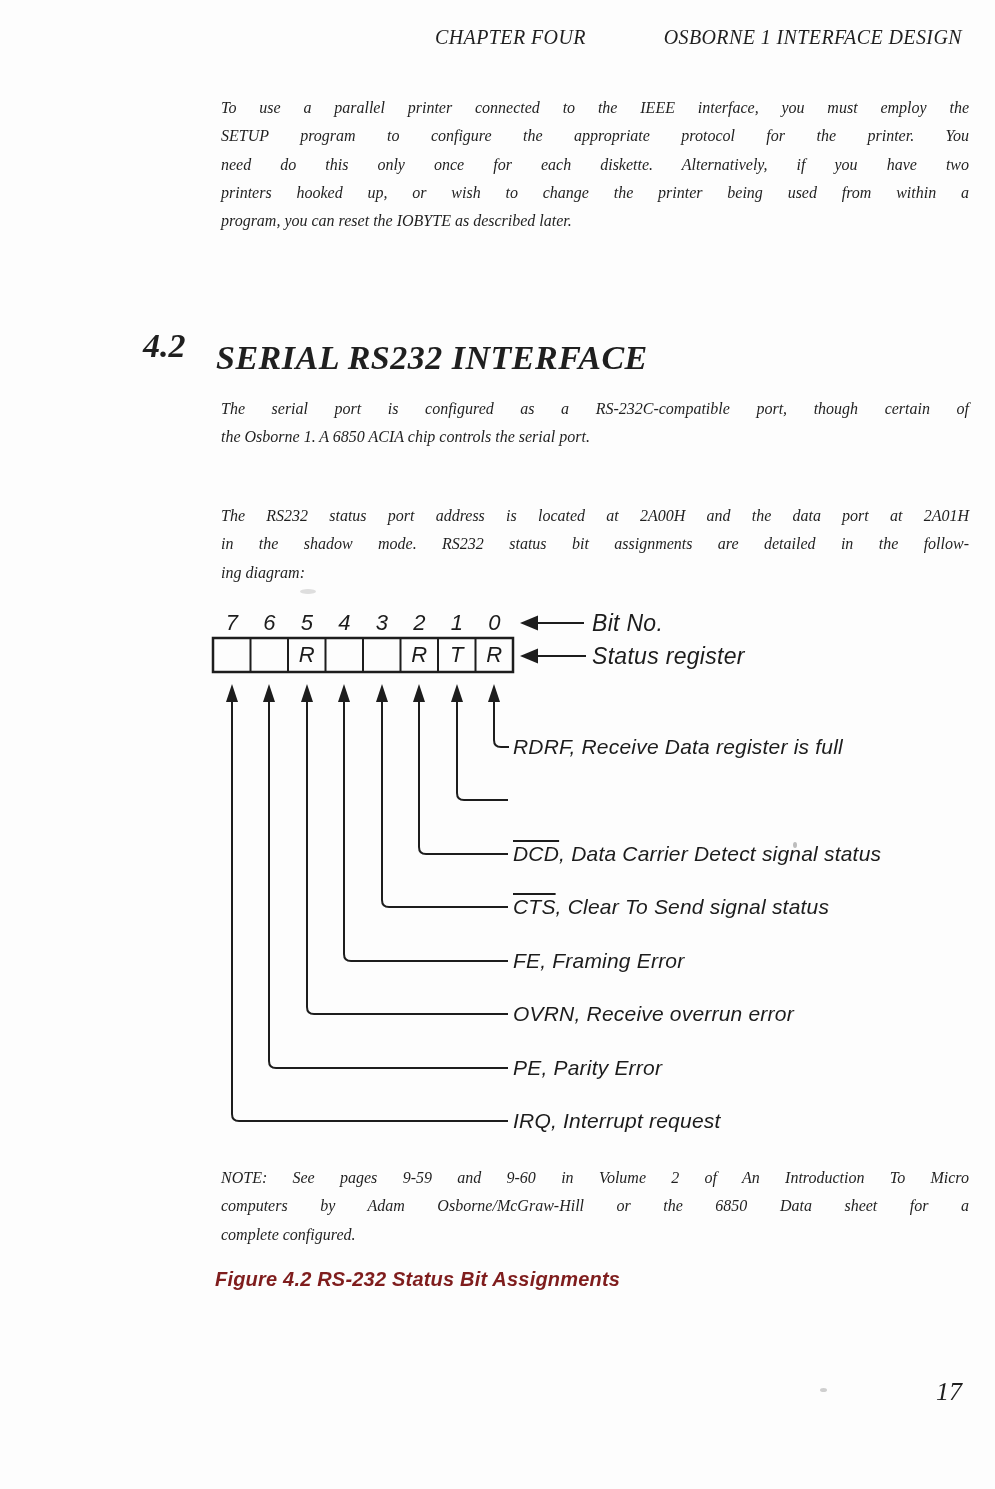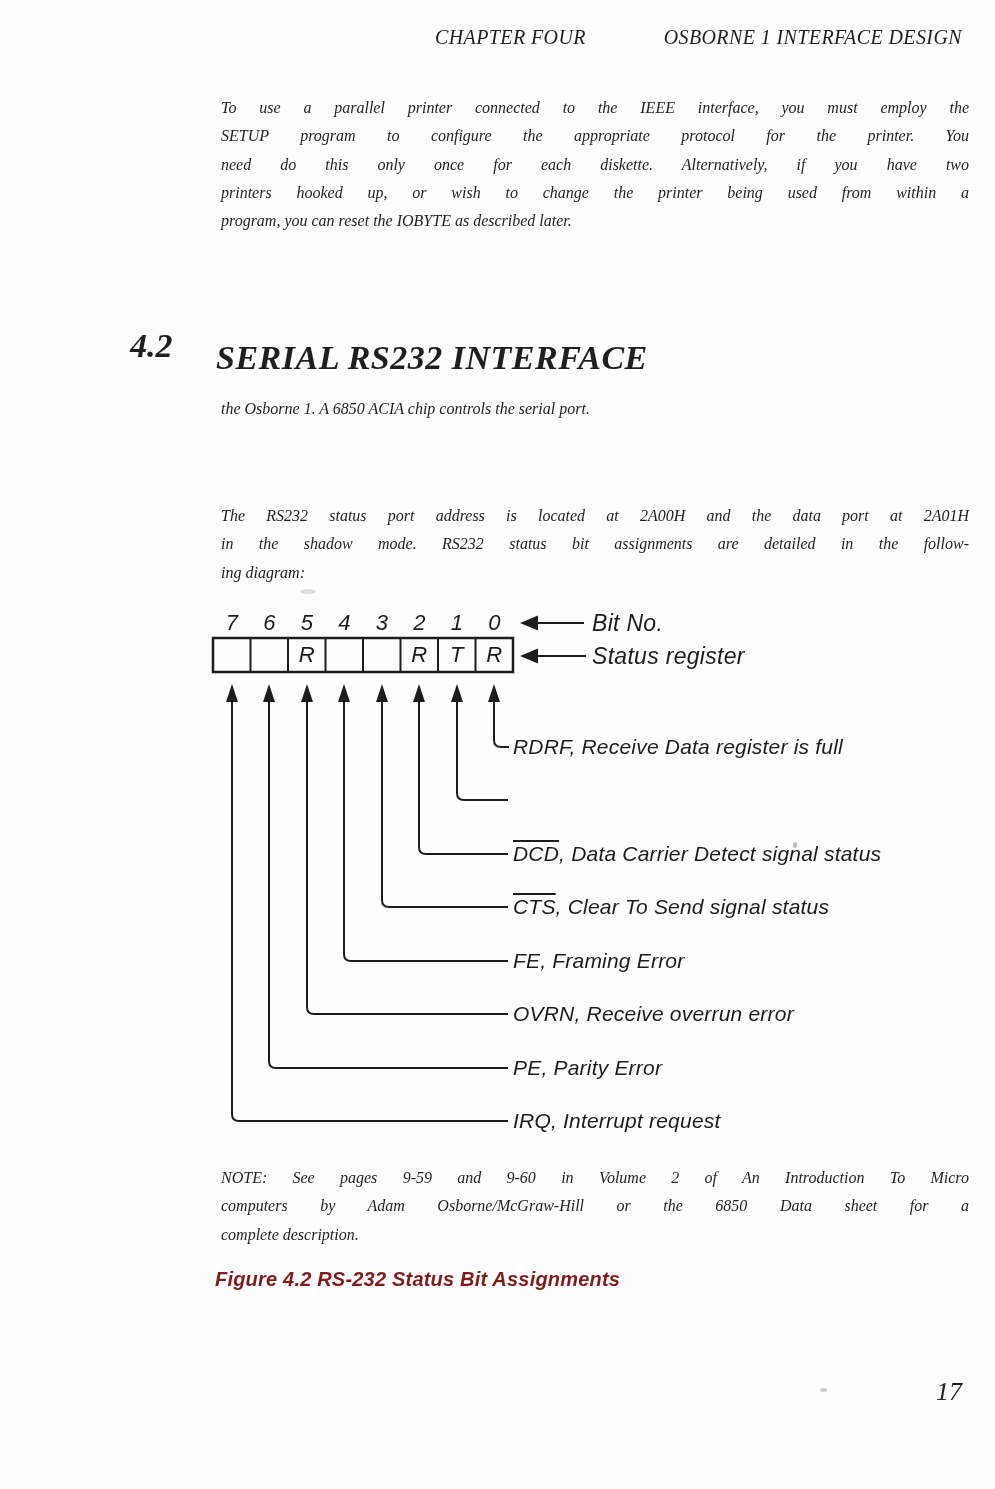--- a/index.html
+++ b/index.html
@@ -16,21 +16,21 @@
   
   .para{position:absolute;left:221px;width:748px;font-size:16px;line-height:28.3px;}
   .para .jl{text-align:justify;text-align-last:justify;white-space:normal;}
   .para .ll{text-align:left;}
   .p-intro{top:94px;}
   .p-serial{top:395px;}
   .p-status{top:502px;}
   .p-note{top:1164px;}
   
   .sec{position:absolute;top:327px;left:0;width:995px;font-weight:bold;font-size:34px;line-height:38px;}
-  .sec-num{position:absolute;left:130px;}
+  .sec-num{position:absolute;left:143px;}
   .sec-title{position:absolute;left:216px;letter-spacing:.5px;margin-top:12px;}
   
   .fig-svg{position:absolute;left:0;top:0;width:995px;height:1489px;pointer-events:none;}
   .fig-txt{font-family:"Liberation Sans", sans-serif;color:#1c1c1c;}
   .bn{position:absolute;top:612px;width:37.5px;text-align:center;font-size:22px;line-height:22px;}
   .bc{position:absolute;top:639px;width:37.5px;height:32px;text-align:center;font-size:22px;line-height:32px;}
   .fig-side{position:absolute;left:592px;font-size:23px;line-height:25px;white-space:nowrap;letter-spacing:.3px;}
   .bl{position:absolute;left:513px;font-size:21px;line-height:26px;white-space:nowrap;letter-spacing:.2px;}
   .ov{text-decoration:overline;text-decoration-thickness:1.5px;}
   
@@ -63,20 +63,21 @@
     <div class="jl">printers hooked up, or wish to change the printer being used from within a</div>
     <div class="ll">program, you can reset the IOBYTE as described later.</div>
   </div>
 
   <div class="sec">
     <span class="sec-num">4.2</span>
     <span class="sec-title">SERIAL RS232 INTERFACE</span>
   </div>
 
   <div class="para p-serial">
+    <div class="jl">The serial port is configured as a RS-232C-compatible port, though certain of</div>
     <div class="ll">the Osborne 1. A 6850 ACIA chip controls the serial port.</div>
   </div>
 
   <div class="para p-status">
     <div class="jl">The RS232 status port address is located at 2A00H and the data port at 2A01H</div>
     <div class="jl">in the shadow mode. RS232 status bit assignments are detailed in the follow-</div>
     <div class="ll">ing diagram:</div>
   </div>
 
   <svg class="fig-svg" viewBox="0 0 995 1489">
@@ -143,21 +144,21 @@
   <div class="bl fig-txt" style="top:841px"><span class="mn ov">DCD</span><span>, Data Carrier Detect signal status</span></div>
   <div class="bl fig-txt" style="top:894px"><span class="mn ov">CTS</span><span>, Clear To Send signal status</span></div>
   <div class="bl fig-txt" style="top:948px"><span class="mn">FE</span><span>, Framing Error</span></div>
   <div class="bl fig-txt" style="top:1001px"><span class="mn">OVRN</span><span>, Receive overrun error</span></div>
   <div class="bl fig-txt" style="top:1055px"><span class="mn">PE</span><span>, Parity Error</span></div>
   <div class="bl fig-txt" style="top:1108px"><span class="mn">IRQ</span><span>, Interrupt request</span></div>
 
   <div class="para p-note">
     <div class="jl">NOTE: See pages 9-59 and 9-60 in Volume 2 of An Introduction To Micro</div>
     <div class="jl">computers by Adam Osborne/McGraw-Hill or the 6850 Data sheet for a</div>
-    <div class="ll">complete description.</div>
+    <div class="ll">complete configured.</div>
   </div>
 
   <div class="caption">Figure 4.2 RS-232 Status Bit Assignments</div>
 
   <div class="pagenum">17</div>
 
   <div class="speck speck-a"></div>
   <div class="speck speck-b"></div>
   <div class="speck speck-c"></div>
 

